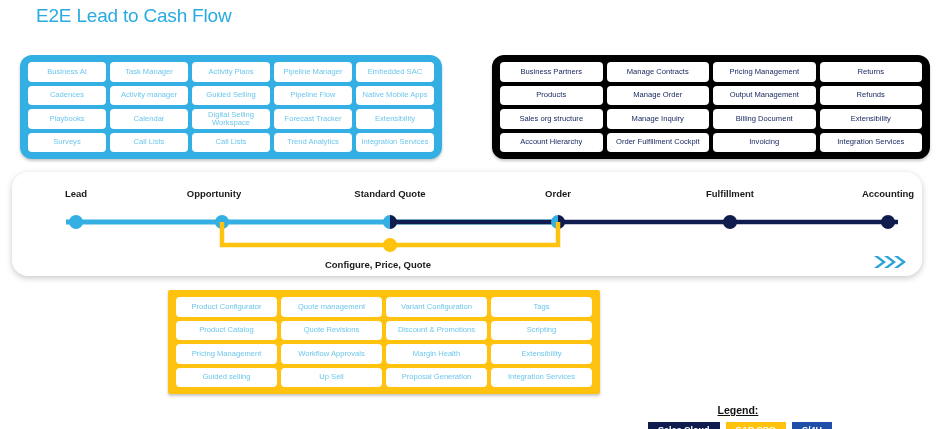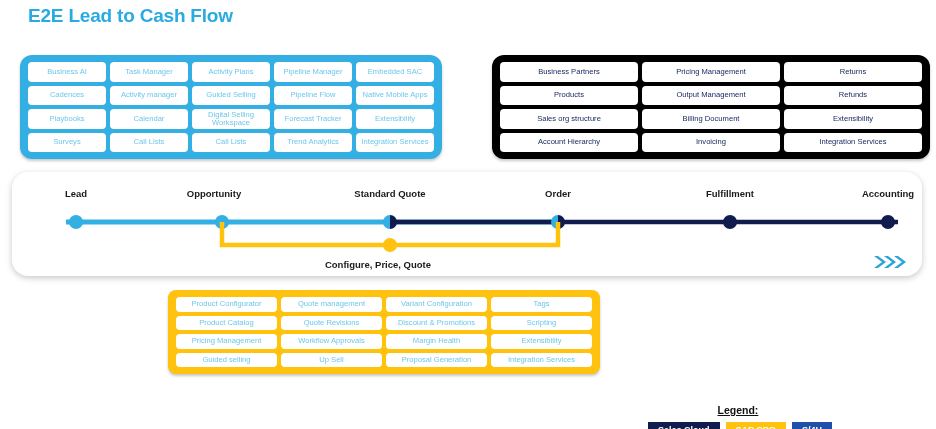--- a/index.html
+++ b/index.html
@@ -7,22 +7,22 @@
     width:936px;height:429px;
     background:#ffffff;
     font-family:"Liberation Sans", sans-serif;
     position:relative;
     overflow:hidden;
   }
   .stage{position:absolute;left:0;top:0;width:936px;height:429px;}
 
   
   #page-title{
-    position:absolute;left:28px;top:5px;
-    font-size:19px;font-weight:bold;
+    position:absolute;left:36px;top:5px;
+    font-size:19px;font-weight:normal;
     color:#29ABE2;
     letter-spacing:-0.2px;
     white-space:nowrap;
   }
 
   
   .panel{position:absolute;box-sizing:border-box;display:flex;gap:4px;}
   .panel .col{display:flex;flex-direction:column;gap:4px;flex:1;}
   .tile{
     background:#ffffff;
@@ -46,22 +46,22 @@
   
   #panel-s4h{
     left:492px;top:55px;width:438px;height:104px;
     background:#000000;border-radius:12px;padding:7px 8px;
     box-shadow:0 2px 3px rgba(0,0,0,.22);
   }
   #panel-s4h .tile{color:#1B2A60;font-size:7.6px;}
 
   
   #panel-cpq{
-    left:168px;top:290px;width:432px;height:84px;
-    background:#FFC20E;border-radius:8px;padding:7px 8px;
+    left:168px;top:290px;width:432px;height:104px;
+    background:#FFC20E;border-radius:2px;padding:7px 8px;
     box-shadow:0 2px 3px rgba(0,0,0,.22);
   }
   #panel-cpq .tile{color:#6EC7EC;font-size:7.6px;}
 
   
   #timeline-card{
     position:absolute;left:12px;top:172px;width:910px;height:104px;
     background:#ffffff;border-radius:16px;
     box-shadow:0 2px 6px rgba(0,0,0,.22);
   }
@@ -133,20 +133,26 @@
         <div class="tile">Integration Services</div>
       </div>
     </div>
 
   <div class="panel" id="panel-s4h">
       <div class="col">
         <div class="tile">Business Partners</div>
         <div class="tile">Products</div>
         <div class="tile">Sales org structure</div>
         <div class="tile">Account Hierarchy</div>
+      </div>
+      <div class="col">
+        <div class="tile">Manage Contracts</div>
+        <div class="tile">Manage Order</div>
+        <div class="tile">Manage Inquiry</div>
+        <div class="tile">Order Fulfillment Cockpit</div>
       </div>
       <div class="col">
         <div class="tile">Pricing Management</div>
         <div class="tile">Output Management</div>
         <div class="tile">Billing Document</div>
         <div class="tile">Invoicing</div>
       </div>
       <div class="col">
         <div class="tile">Returns</div>
         <div class="tile">Refunds</div>

